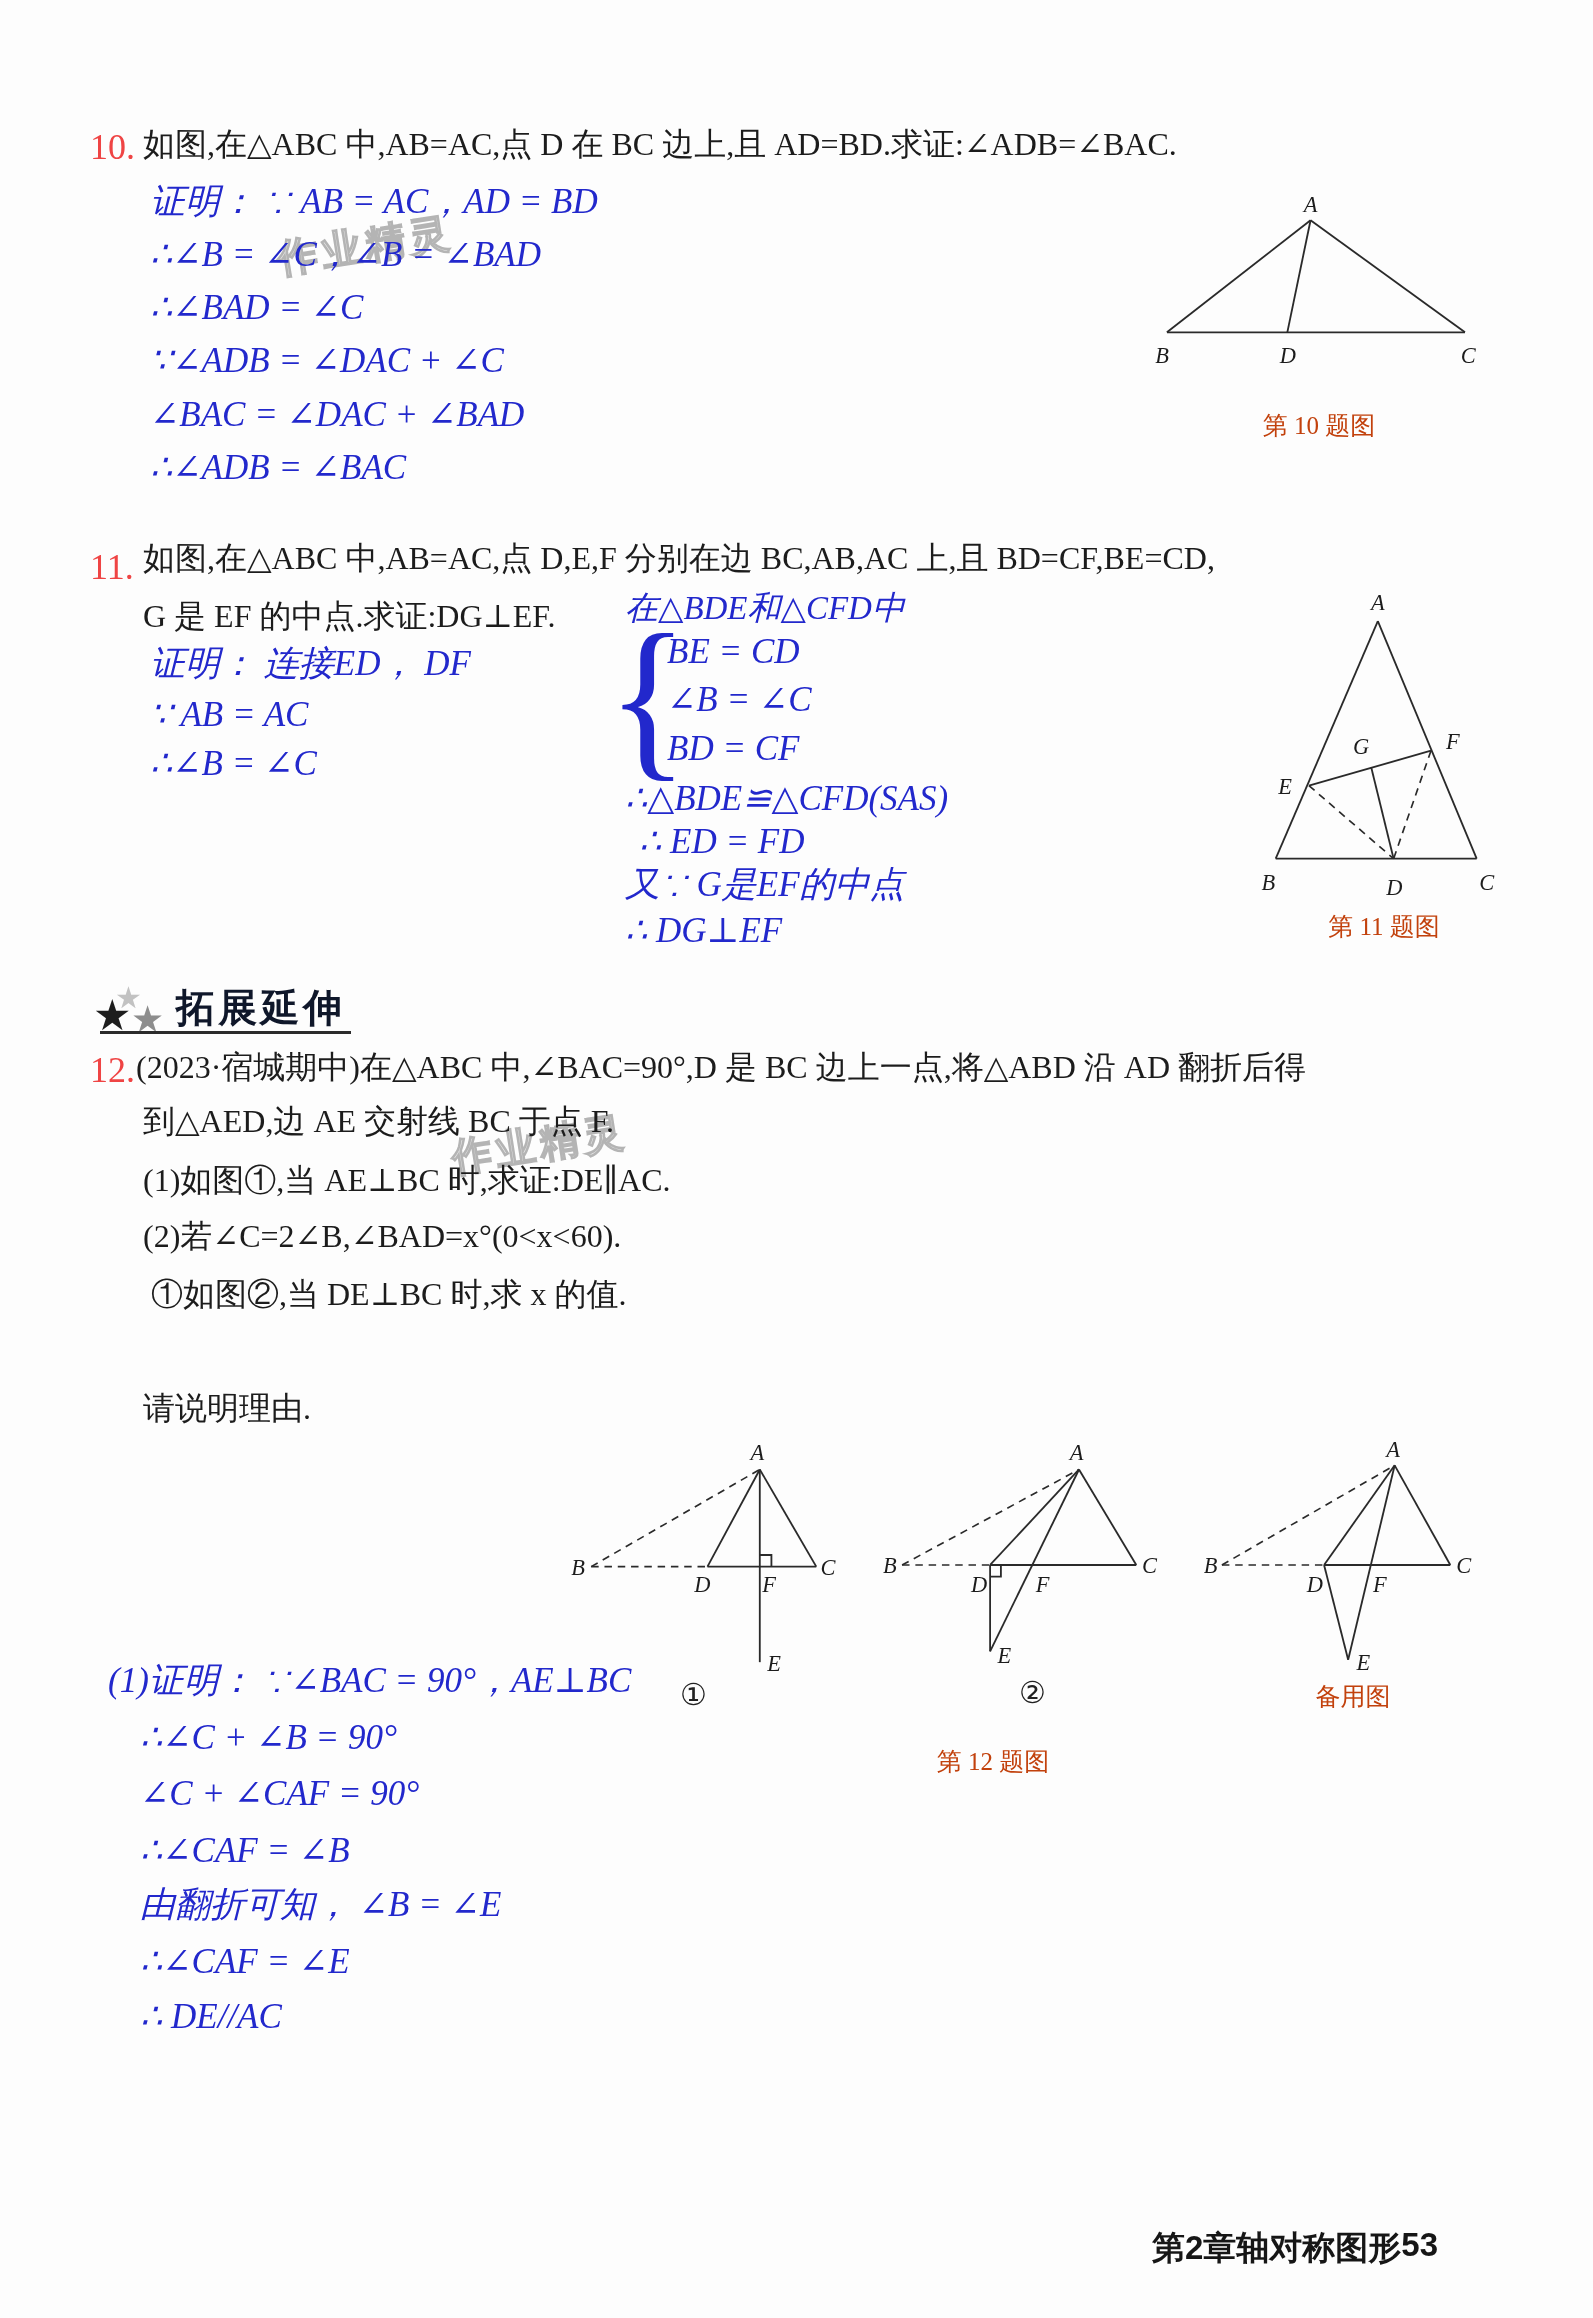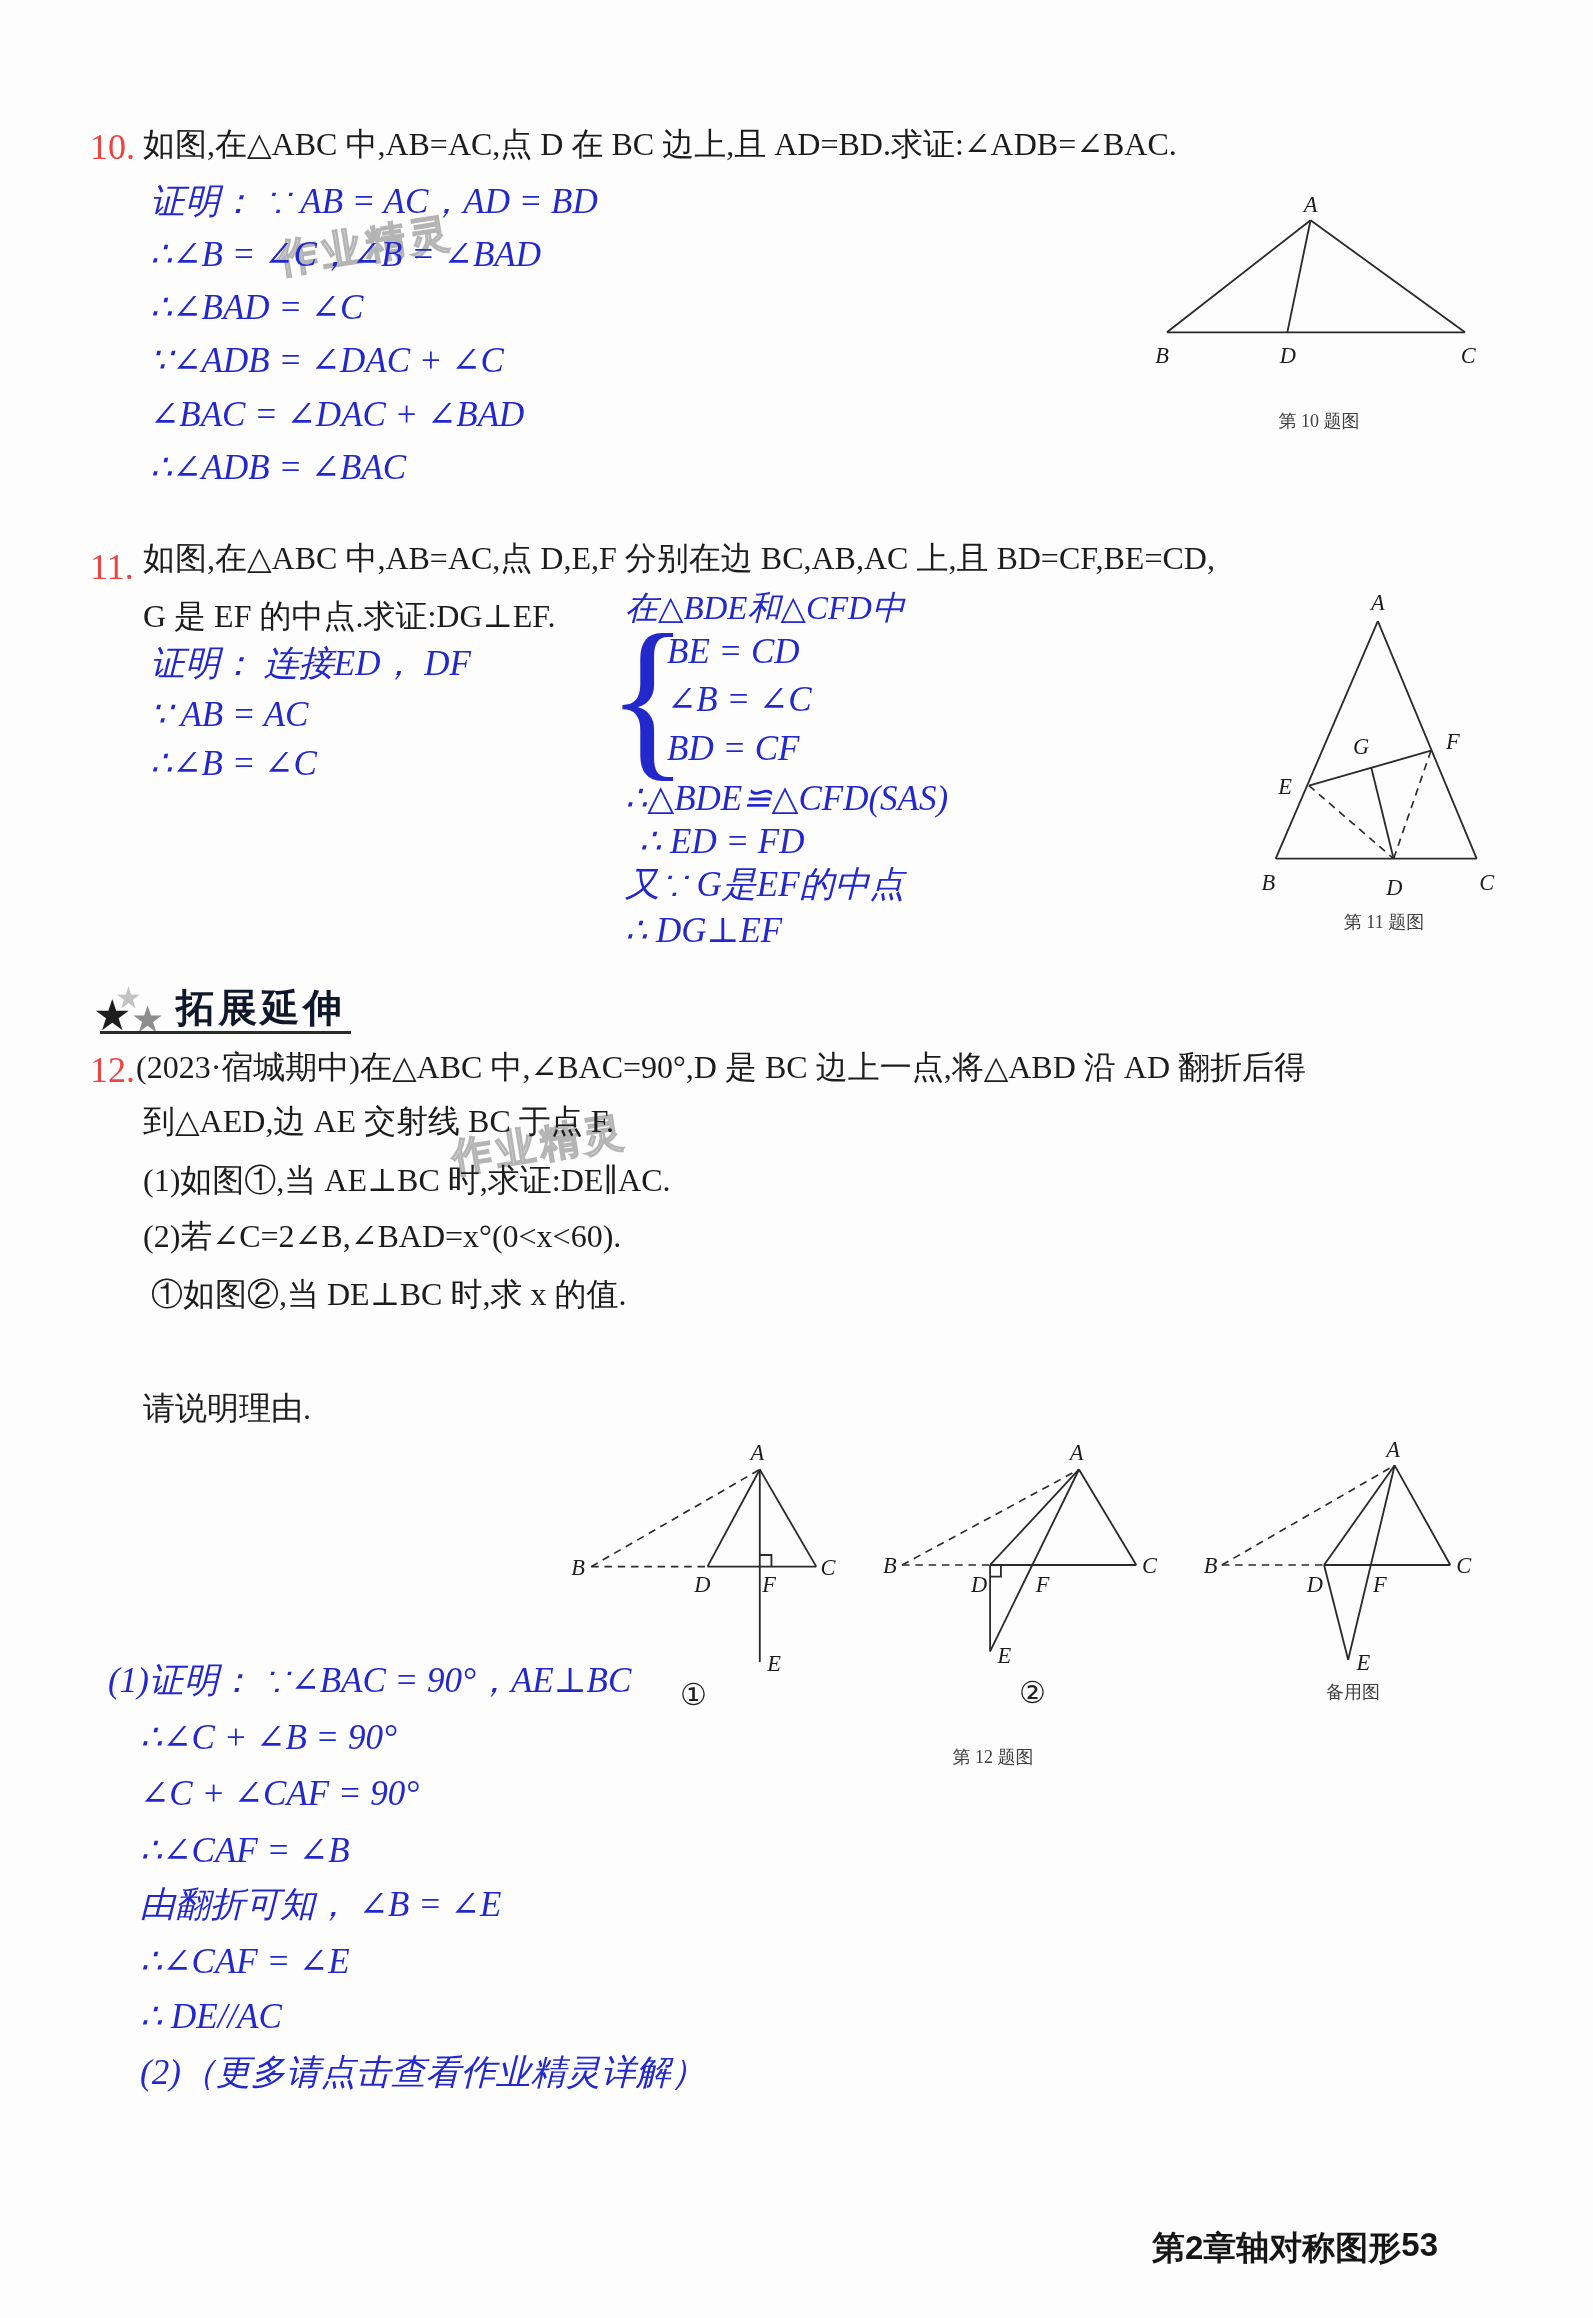--- a/index.html
+++ b/index.html
@@ -5,21 +5,21 @@
   html,body{margin:0;padding:0;background:#e8e8e8;}
   .page{
     position:relative;width:1594px;height:2319px;background:#fdfdfd;
     font-family:"Liberation Serif","DejaVu Serif",serif;color:#1c1c1c;
     overflow:hidden;margin:0 auto;
   }
   .abs{position:absolute;white-space:nowrap;}
   .stmt{font-size:32px;line-height:1.15;color:#1c1c1c;}
   .qnum{font-size:36px;color:#ef4444;}
   .blue{font-size:35px;line-height:1.1;color:#2228cc;font-style:italic;}
-  .fig-cap{font-size:18px;color:#404040;text-align:center;font-style:normal;}
+  .fig-cap{font-size:25px;color:#c2410c;text-align:center;font-style:normal;}
   .circ-cap{font-size:30px;color:#222;text-align:center;}
   .watermark{
     position:absolute;font-size:40px;font-weight:bold;letter-spacing:4.2px;
     color:#ececec;-webkit-text-stroke:1.3px #b4b4b4;
     font-family:"Liberation Sans","DejaVu Sans",sans-serif;
     transform:rotate(-9deg);pointer-events:none;
   }
   .sec-head{
     font-family:"Liberation Sans","DejaVu Sans",sans-serif;
     font-weight:bold;font-size:39px;color:#0f172a;letter-spacing:3.3px;
@@ -173,21 +173,20 @@
 
   <div class="abs fig-cap" style="left:889px;top:1745px;width:208px;">第 12 题图</div>
 
   <div class="abs blue" style="left:108px;top:1662px;">(1)证明： ∵∠BAC = 90°，AE⊥BC</div>
   <div class="abs blue" style="left:140px;top:1719px;">∴∠C + ∠B = 90°</div>
   <div class="abs blue" style="left:140px;top:1775px;">∠C + ∠CAF = 90°</div>
   <div class="abs blue" style="left:140px;top:1832px;">∴∠CAF = ∠B</div>
   <div class="abs blue" style="left:140px;top:1886px;">由翻折可知， ∠B = ∠E</div>
   <div class="abs blue" style="left:140px;top:1943px;">∴∠CAF = ∠E</div>
   <div class="abs blue" style="left:140px;top:1998px;">∴ DE//AC</div>
-  <div class="abs blue" style="left:140px;top:2054px;">(2)（更多请点击查看作业精灵详解）</div>
 
   <div class="footer" style="left:1152px;top:2226px;">
     <span>第2章</span>
     <span>轴对称图形</span>
     <span>53</span>
   </div>
 
 </div>
 
 

